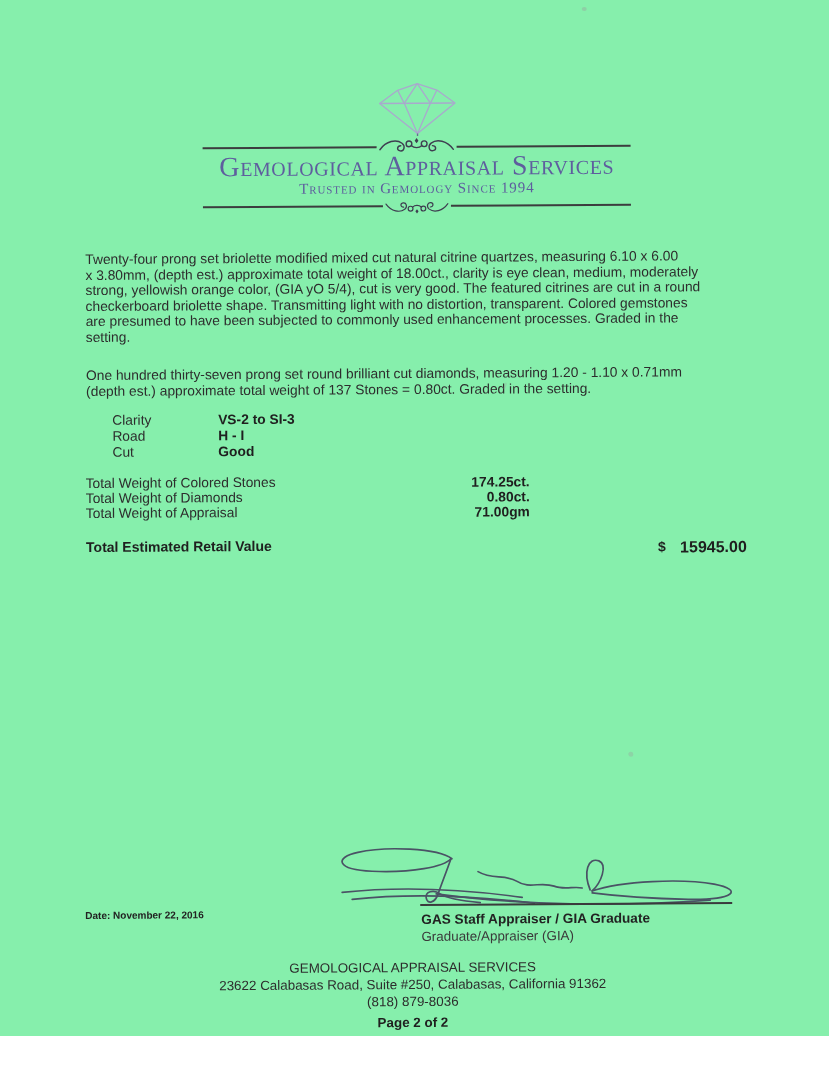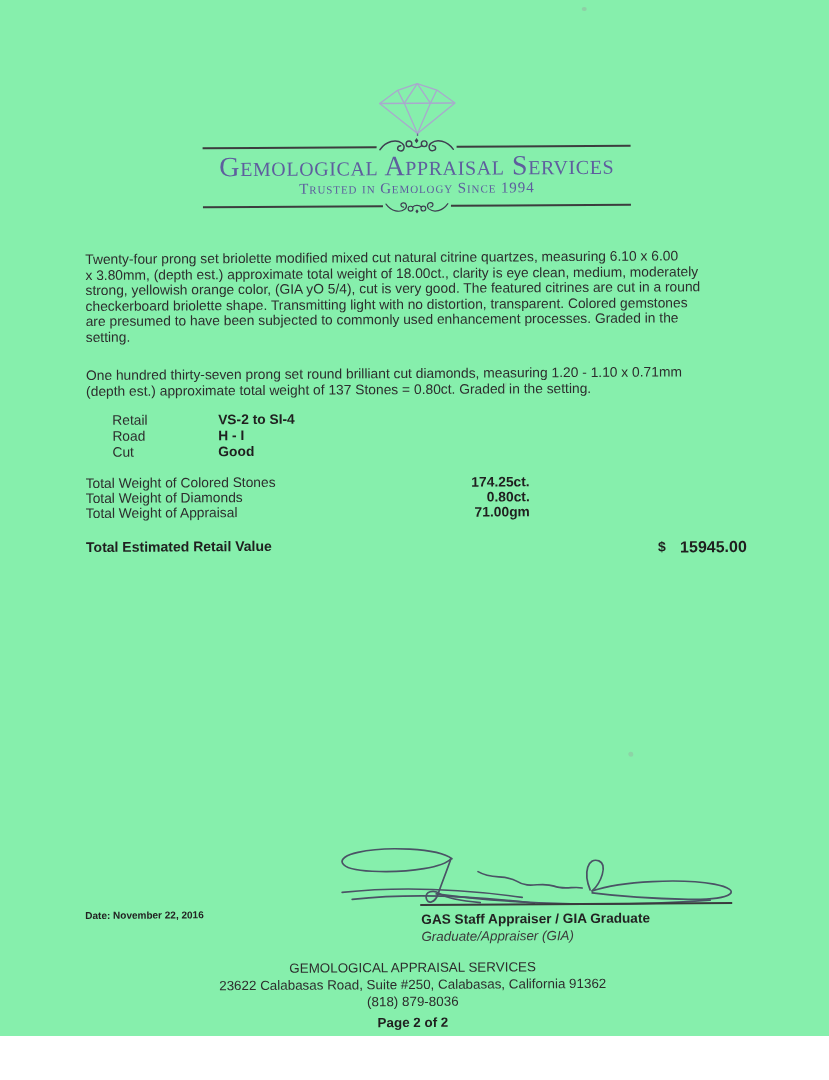--- a/index.html
+++ b/index.html
@@ -49,21 +49,21 @@
   .weight-row .w-value{position:absolute;right:0;top:1px;width:150px;text-align:right;font-weight:bold;color:#1f1f1f;}
   .wr-0{top:474px;}.wr-1{top:489px;}.wr-2{top:504px;}
   .retail-label{position:absolute;left:86px;top:537px;font-size:14px;font-weight:bold;color:#1f1f1f;}
   .retail-currency{position:absolute;left:658px;top:540px;font-size:14px;font-weight:bold;color:#1f1f1f;}
   .retail-amount{position:absolute;left:680px;top:540px;width:66px;text-align:right;font-size:16px;font-weight:bold;color:#1f1f1f;}
   
   .signature-svg{position:absolute;left:328px;top:843px;width:420px;height:72px;}
   .signature-line{position:absolute;left:418px;top:904px;width:312px;height:2.2px;background:#3a3a3c;}
   .date-line{position:absolute;left:83px;top:908px;font-size:10px;font-weight:bold;color:#222;}
   .signer-title{position:absolute;left:419px;top:912px;font-size:13.6px;font-weight:bold;color:#222;}
-  .signer-subtitle{position:absolute;left:419px;top:929px;font-size:13.4px;font-style:italic;color:#3a3a3a;}
+  .signer-subtitle{position:absolute;left:419px;top:929px;font-size:13.4px;color:#3a3a3a;}
   
   .footer-line{position:absolute;left:0;width:820px;text-align:center;font-size:13.4px;color:#2d2d2d;}
   .fl-0{top:960px;}.fl-1{top:977px;}.fl-2{top:994px;}
   .fl-3{top:1015px;font-weight:bold;color:#1f1f1f;}
   
   .speck{position:absolute;background:#9a9a9a;border-radius:50%;}
   .speck-a{left:585px;top:8px;width:5px;height:4px;opacity:.38;}
   .speck-b{left:627px;top:753px;width:5px;height:5px;opacity:.32;}
   .speck-c{left:505px;top:383px;width:2px;height:7px;opacity:.3;transform:rotate(20deg);border-radius:1px;}
 </style>
@@ -113,22 +113,22 @@
     <p class="para para-1">Twenty-four prong set briolette modified mixed cut natural citrine quartzes, measuring 6.10 x 6.00
 x 3.80mm, (depth est.) approximate total weight of 18.00ct., clarity is eye clean, medium, moderately
 strong, yellowish orange color, (GIA yO 5/4), cut is very good. The featured citrines are cut in a round
 checkerboard briolette shape. Transmitting light with no distortion, transparent. Colored gemstones
 are presumed to have been subjected to commonly used enhancement processes. Graded in the
 setting.</p>
     <p class="para para-2">One hundred thirty-seven prong set round brilliant cut diamonds, measuring 1.20 - 1.10 x 0.71mm
 (depth est.) approximate total weight of 137 Stones = 0.80ct. Graded in the setting.</p>
 
     <div class="grade-row gr-0">
-      <span class="g-label">Retail</span>
-      <span class="g-value">VS-2 to SI-4</span>
+      <span class="g-label">Clarity</span>
+      <span class="g-value">VS-2 to SI-3</span>
     </div>
     <div class="grade-row gr-1">
       <span class="g-label">Road</span>
       <span class="g-value">H - I</span>
     </div>
     <div class="grade-row gr-2">
       <span class="g-label">Cut</span>
       <span class="g-value">Good</span>
     </div>
 

